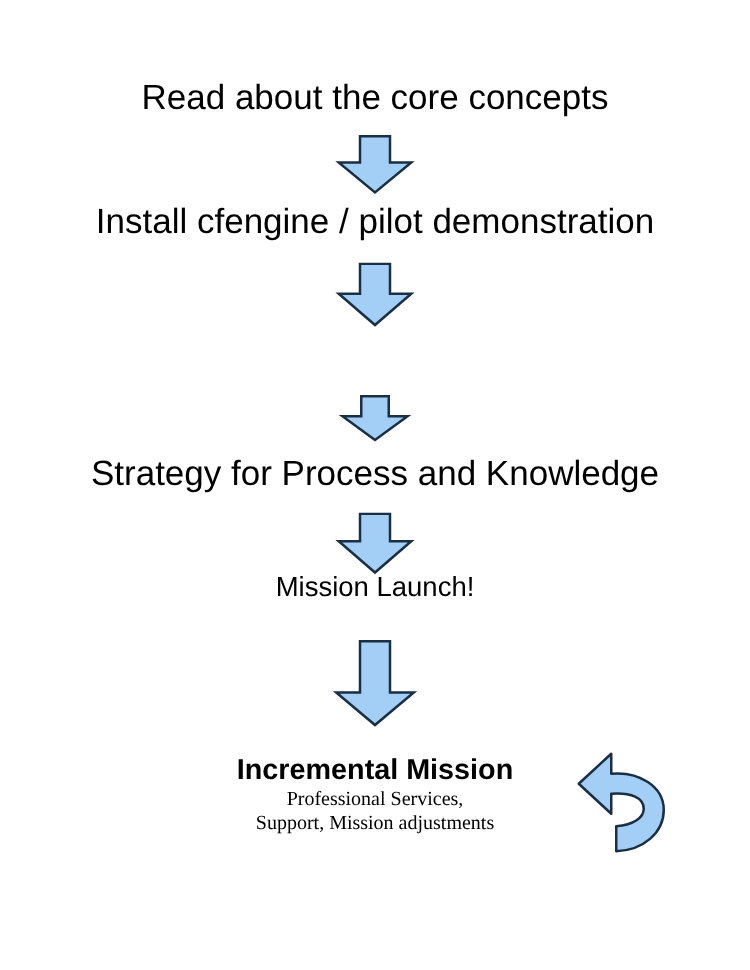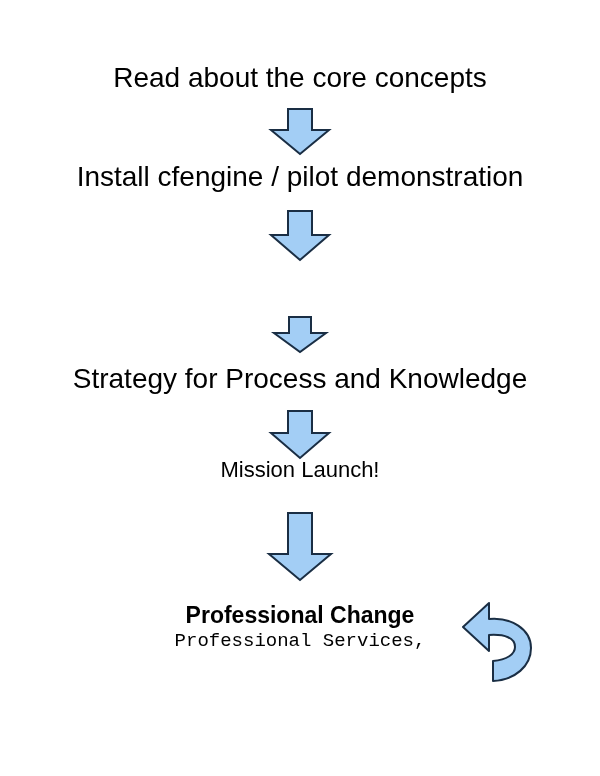--- a/index.html
+++ b/index.html
@@ -53,22 +53,22 @@
   }
   .final-title {
     font-family: "Liberation Sans", sans-serif;
     font-size: 23px;
     font-weight: 700;
     line-height: 1.24;
     color: #000000;
     white-space: nowrap;
   }
   .final-line {
-    font-family: Liberation Mono, monospace;
-    font-size: 19px;
+    font-family: Liberation Serif, serif;
+    font-size: 16px;
     font-weight: 400;
     line-height: 1.24;
     color: #000000;
     white-space: nowrap;
   }
 
   
   .arrow {
     position: absolute;
   }
@@ -124,22 +124,23 @@
 
   <div class="step step-5">Mission Launch!</div>
 
   <div class="arrow arrow-5">
     <svg width="72" height="70" viewBox="0 0 72 70" aria-hidden="true">
       <polygon points="24,1 48,1 48,42 67,42 36,68 5,42 24,42" fill="#A3CEF5" stroke="#1A2E44" stroke-width="2" stroke-linejoin="miter"></polygon>
     </svg>
   </div>
 
   <div class="final-block">
-    <div class="final-title">Professional Change</div>
+    <div class="final-title">Incremental Mission</div>
     <div class="final-line">Professional Services,</div>
+    <div class="final-line">Support, Mission adjustments</div>
   </div>
 
   <div class="loop-arrow">
     <svg width="88" height="92" viewBox="0 0 88 92" aria-hidden="true">
       <path d="M 30 10
                L 30 26
                C 52 24 72 36 72 55
                C 72 73 56 87 34 88
                L 34 68
                C 48 67 56 61 56 54

